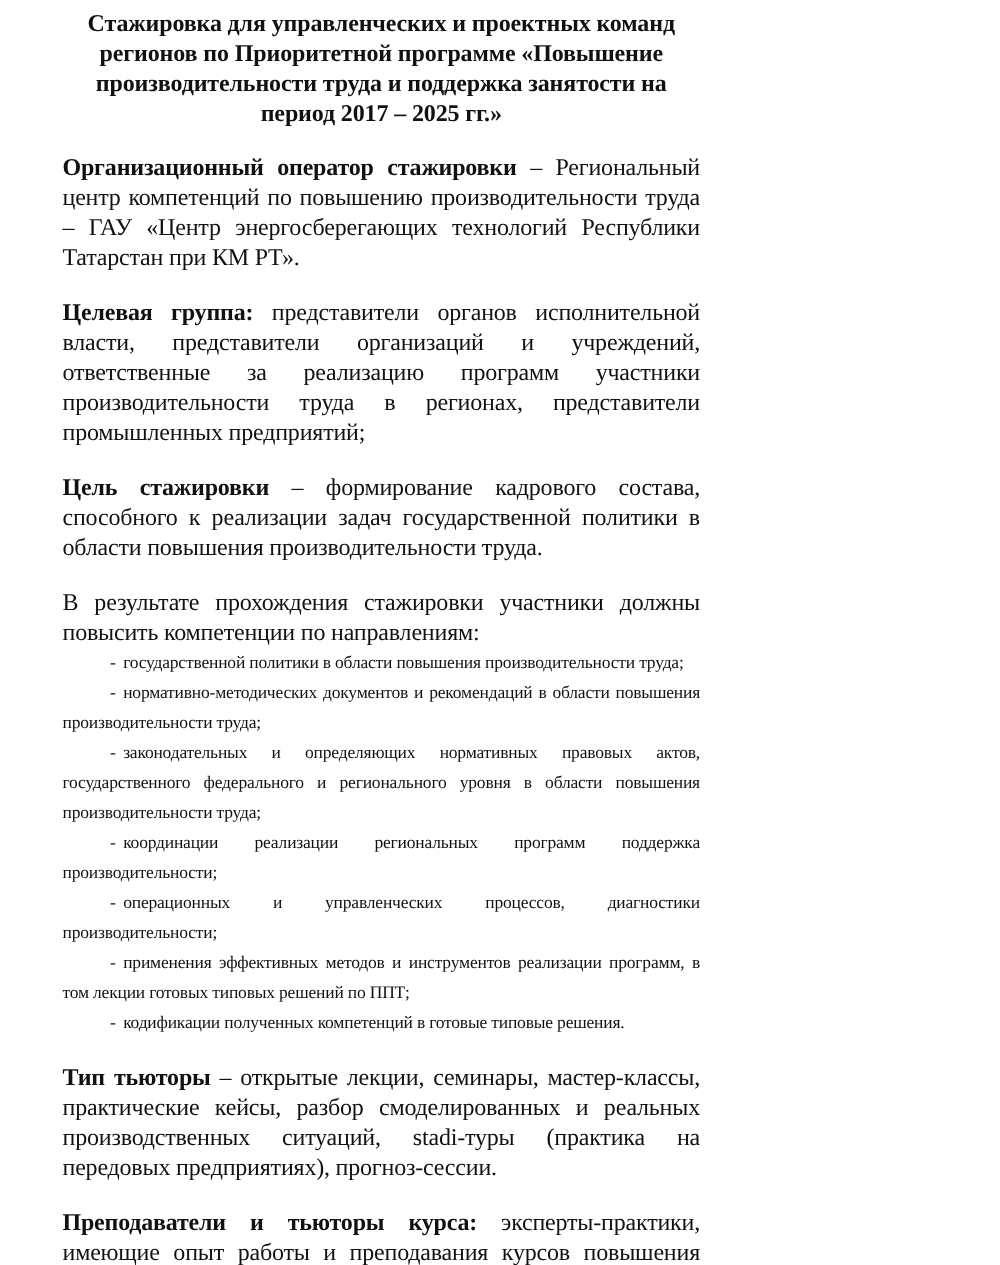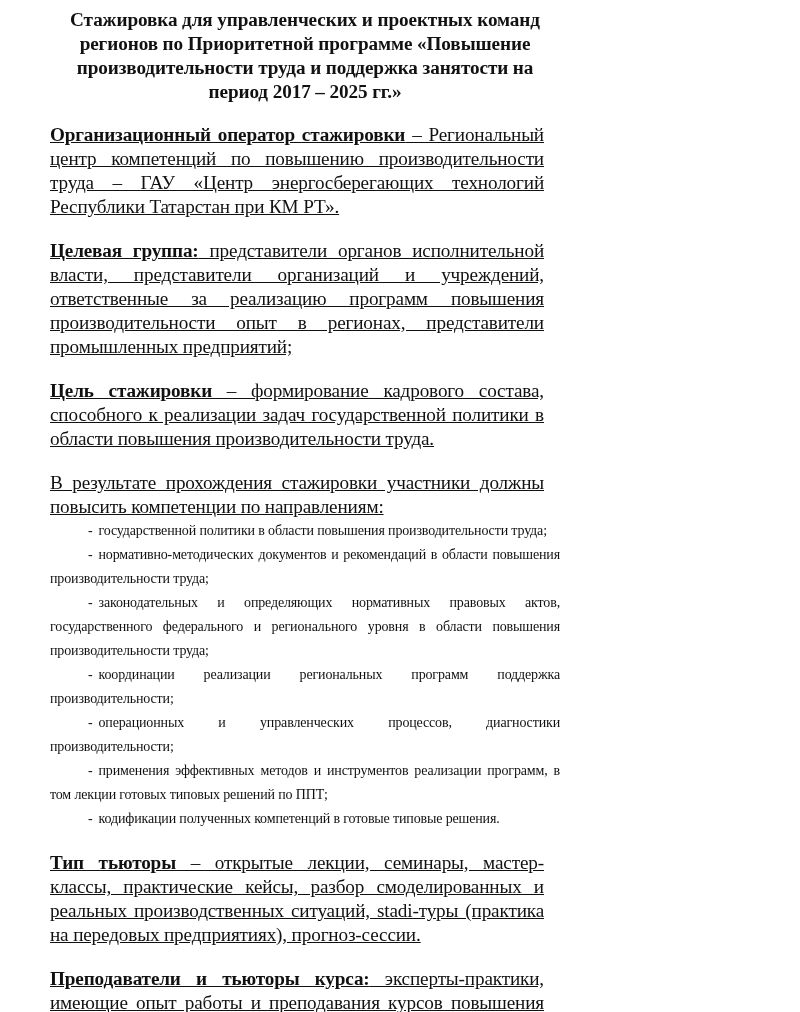--- a/index.html
+++ b/index.html
@@ -19,23 +19,22 @@
     font-weight: bold;
     font-size: 19.2px;
     line-height: 24px;
     margin: 0 0 19px 0;
     letter-spacing: -0.1px;
   }
   .para {
     font-size: 19.2px;
     line-height: 24px;
     text-align: justify;
-    margin: 0 16px 20px 0;
+    margin: 0 0 20px 0;
     letter-spacing: -0.15px;
-    text-decoration: underline;
   }
   .para.tight { margin-bottom: 0; }
   .para b { font-weight: bold; }
   .list { margin: 0 0 20px 0; padding: 0; list-style: none; }
   .list li {
     font-size: 14px;
     line-height: 24px;
     text-align: justify;
     text-indent: 38px;
     letter-spacing: -0.15px;
@@ -43,21 +42,21 @@
   .list li .dash { margin-right: 6px; }
 </style>
 </head>
 <body>
 
 <div class="page">
   <div class="title">Стажировка для управленческих и проектных команд регионов по Приоритетной программе «Повышение производительности труда и поддержка занятости на период 2017 – 2025 гг.»</div>
 
   <p class="para"><b>Организационный оператор стажировки</b><span> – Региональный центр компетенций по повышению производительности труда – ГАУ «Центр энергосберегающих технологий Республики Татарстан при КМ РТ».</span></p>
 
-  <p class="para"><b>Целевая группа:</b><span> представители органов исполнительной власти, представители организаций и учреждений, ответственные за реализацию программ повышения производительности опыт в регионах, представители промышленных предприятий;</span></p>
+  <p class="para"><b>Целевая группа:</b><span> представители органов исполнительной власти, представители организаций и учреждений, ответственные за реализацию программ участники производительности труда в регионах, представители промышленных предприятий;</span></p>
 
   <p class="para"><b>Цель стажировки</b><span> – формирование кадрового состава, способного к реализации задач государственной политики в области повышения производительности труда.</span></p>
 
   <p class="para tight">В результате прохождения стажировки участники должны повысить компетенции по направлениям:</p>
   <ul class="list">
     <li><span class="dash">-</span><span>государственной политики в области повышения производительности труда;</span></li>
     <li><span class="dash">-</span><span>нормативно-методических документов и рекомендаций в области повышения производительности труда;</span></li>
     <li><span class="dash">-</span><span>законодательных и определяющих нормативных правовых актов, государственного федерального и регионального уровня в области повышения производительности труда;</span></li>
     <li><span class="dash">-</span><span>координации реализации региональных программ поддержка производительности;</span></li>
     <li><span class="dash">-</span><span>операционных и управленческих процессов, диагностики производительности;</span></li>

